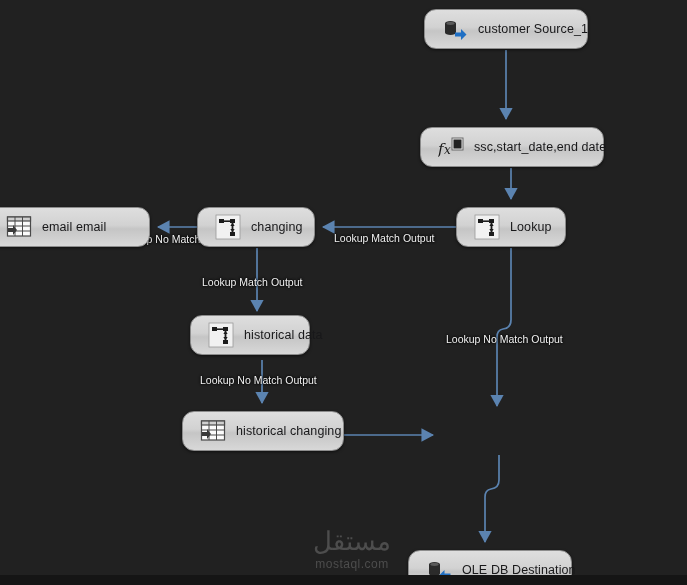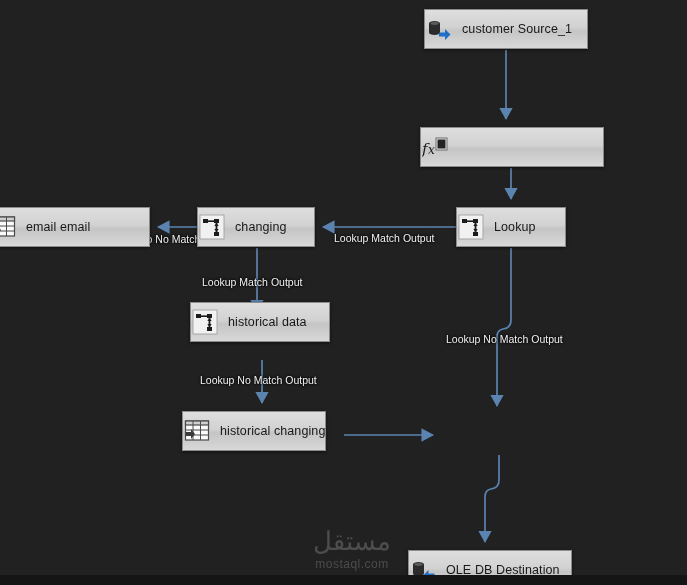--- a/index.html
+++ b/index.html
@@ -23,24 +23,24 @@
     position: absolute; left: 0; top: 0;
     width: 687px; height: 585px;
     pointer-events: none;
   }
   .node {
     position: absolute;
     display: flex;
     align-items: center;
     background: linear-gradient(to bottom, #dedede 0%, #d2d2d2 45%, #c5c5c5 55%, #d8d8d8 100%);
     border: 1px solid #8c8c8c;
-    border-radius: 0;
+    border-radius: 12px;
     box-shadow: 0 1px 3px rgba(0,0,0,0.55);
     height: 40px;
-    padding: 0 14px 0 1px;
+    padding: 0 14px 0 17px;
   }
   .node .ico {
     width: 26px; height: 26px;
     flex: 0 0 26px;
     margin-right: 10px;
     position: relative;
     display: block;
   }
   .node .lbl {
     font-size: 12.5px;
@@ -136,20 +136,21 @@
 
   <div class="node" style="left:420px; top:127px; width:184px;">
     <span class="ico">
       <svg width="26" height="26" viewBox="0 0 26 26">
         <text x="0" y="20" font-family="DejaVu Serif, serif" font-style="italic" font-size="15" fill="#1a1a1a">f</text>
         <text x="6" y="20" font-family="DejaVu Serif, serif" font-style="italic" font-size="12" fill="#1a1a1a">x</text>
         <rect x="14" y="4" width="11" height="12" fill="#e9e9e9" stroke="#6b6b6b" stroke-width="1"></rect>
         <rect x="15.5" y="5.5" width="8" height="9" fill="#232323"></rect>
       </svg>
     </span>
+    <span class="lbl">ssc,start_date,end date</span>
   </div>
 
   <div class="node" style="left:456px; top:207px; width:110px;">
     <span class="ico">
       <svg width="26" height="26" viewBox="0 0 26 26">
         <rect x="1" y="1" width="24" height="24" fill="#f1f1f1" stroke="#9a9a9a" stroke-width="0.8"></rect>
         <rect x="4" y="5" width="5" height="4" fill="#1c1c1c"></rect>
         <rect x="15" y="5" width="5" height="4" fill="#1c1c1c"></rect>
         <rect x="8.5" y="6.4" width="7" height="1.6" fill="#1c1c1c"></rect>
         <rect x="15" y="18" width="5" height="4" fill="#1c1c1c"></rect>
@@ -185,37 +186,37 @@
         <line x1="1.5" y1="12" x2="24.5" y2="12" stroke="#4a4a4a" stroke-width="1"></line>
         <line x1="1.5" y1="17" x2="24.5" y2="17" stroke="#4a4a4a" stroke-width="1"></line>
         <line x1="9" y1="3" x2="9" y2="22" stroke="#4a4a4a" stroke-width="1"></line>
         <line x1="16.5" y1="3" x2="16.5" y2="22" stroke="#4a4a4a" stroke-width="1"></line>
         <path d="M2,14 L7,14 L7,11 L11,16 L7,21 L7,18 L2,18 Z" fill="#3a3a3a"></path>
       </svg>
     </span>
     <span class="lbl">email email</span>
   </div>
 
-  <div class="node" style="left:190px; top:302px; width:140px;">
+  <div class="node" style="left:190px; top:315px; width:120px;">
     <span class="ico">
       <svg width="26" height="26" viewBox="0 0 26 26">
         <rect x="1" y="1" width="24" height="24" fill="#f1f1f1" stroke="#9a9a9a" stroke-width="0.8"></rect>
         <rect x="4" y="5" width="5" height="4" fill="#1c1c1c"></rect>
         <rect x="15" y="5" width="5" height="4" fill="#1c1c1c"></rect>
         <rect x="8.5" y="6.4" width="7" height="1.6" fill="#1c1c1c"></rect>
         <rect x="15" y="18" width="5" height="4" fill="#1c1c1c"></rect>
         <rect x="16.6" y="9" width="1.8" height="9" fill="#1c1c1c"></rect>
         <path d="M17.5,9 L15.3,12 L19.7,12 Z" fill="#1c1c1c"></path>
         <path d="M17.5,18 L15.3,15 L19.7,15 Z" fill="#1c1c1c"></path>
       </svg>
     </span>
     <span class="lbl">historical data</span>
   </div>
 
-  <div class="node" style="left:182px; top:411px; width:144px;">
+  <div class="node" style="left:182px; top:411px; width:162px;">
     <span class="ico">
       <svg width="26" height="26" viewBox="0 0 26 26">
         <rect x="1.5" y="3" width="23" height="19" fill="#fbfbfb" stroke="#4a4a4a" stroke-width="1.2"></rect>
         <rect x="1.5" y="3" width="23" height="4" fill="#cfcfcf" stroke="#4a4a4a" stroke-width="1.2"></rect>
         <line x1="1.5" y1="12" x2="24.5" y2="12" stroke="#4a4a4a" stroke-width="1"></line>
         <line x1="1.5" y1="17" x2="24.5" y2="17" stroke="#4a4a4a" stroke-width="1"></line>
         <line x1="9" y1="3" x2="9" y2="22" stroke="#4a4a4a" stroke-width="1"></line>
         <line x1="16.5" y1="3" x2="16.5" y2="22" stroke="#4a4a4a" stroke-width="1"></line>
         <path d="M2,14 L7,14 L7,11 L11,16 L7,21 L7,18 L2,18 Z" fill="#3a3a3a"></path>
       </svg>

